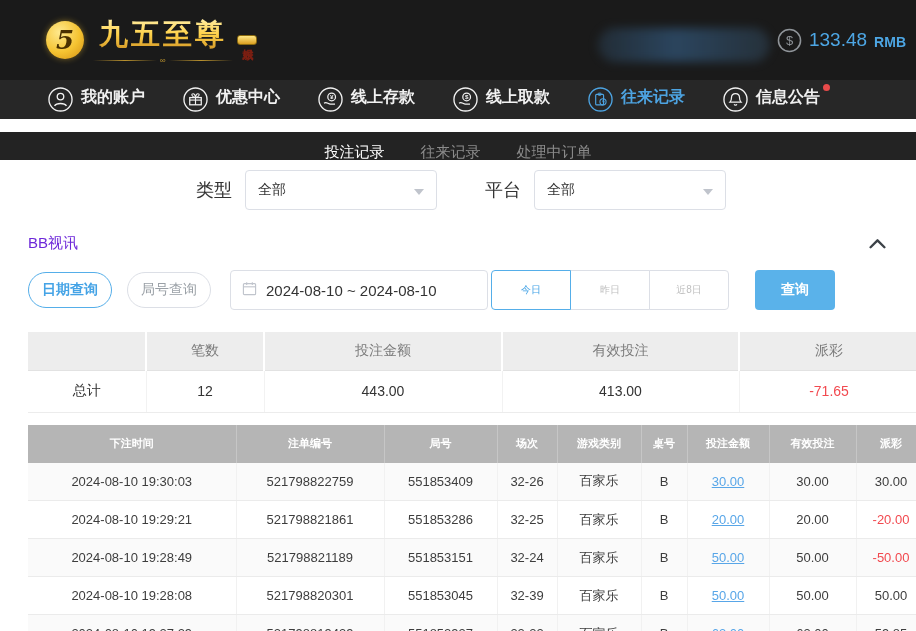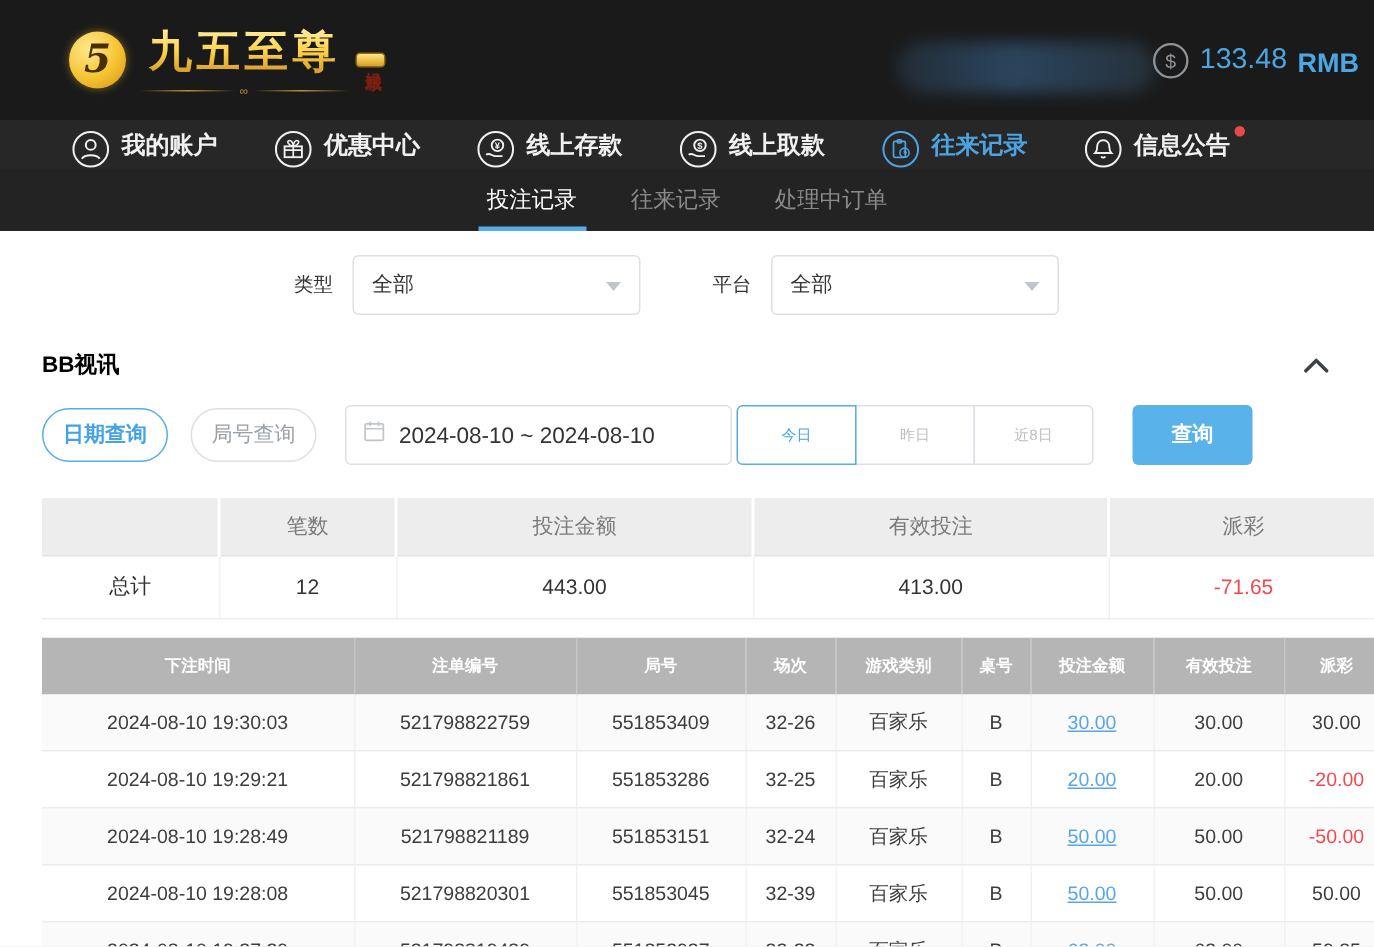--- a/index.html
+++ b/index.html
@@ -25,50 +25,50 @@
   .flourish span { padding:0 3px; letter-spacing:1px; }
   .logo-badge { margin-left:4px; width:20px; padding:4px 2px; border-radius:3px;
       background:linear-gradient(#ffe786,#dba021); border:1px solid #8a6a10;
       color:#7c1f12; font-size:11px; font-weight:bold; line-height:1.2;
       writing-mode:vertical-rl; text-orientation:upright; }
   .user-blur { position:absolute; left:598px; top:28px; width:172px; height:34px; border-radius:17px;
       background:linear-gradient(90deg,#232e38,#2d4a66 45%,#27333d); filter:blur(5px); opacity:.9; }
   .balance { position:absolute; right:10px; top:0; height:80px; display:flex; align-items:center; gap:7px; cursor:pointer; }
   .coin-ico { width:25px; height:25px; display:block; }
   .balance .amt { color:#4da6e4; font-size:19px; }
-  .balance .cur { color:#4da6e4; font-size:18px; font-weight:bold; margin-top:4px; }
+  .balance .cur { color:#4da6e4; font-size:14px; font-weight:bold; margin-top:4px; }
 
   
   .mainnav { position:absolute; top:80px; left:0; width:916px; height:39px; background:#272727;
       display:flex; align-items:center; padding-left:48px; gap:38px; }
   .nav-item { display:flex; align-items:flex-start; gap:8px; color:#f1f1f1; font-size:16px; font-weight:bold; cursor:pointer; position:relative; }
   .nav-item svg { width:25px; height:25px; display:block; }
   .nav-item.active { color:#4da4e2; }
   .nav-dot { position:absolute; right:-10px; top:-3px; width:7px; height:7px; border-radius:50%; background:#e84a4a; }
 
   
-  .subnav { position:absolute; top:113px; left:0; width:916px; height:41px; background:#232323;
+  .subnav { position:absolute; top:132px; left:0; width:916px; height:41px; background:#232323;
       display:flex; align-items:stretch; justify-content:center; gap:24px; }
   .subtab { position:relative; display:flex; align-items:center; padding:0 6px; color:#8b8b8b; font-size:15px; cursor:pointer; }
   .subtab.active { color:#fff; }
   .subtab.active::after { content:""; position:absolute; left:0; right:0; bottom:0; height:3px; background:#55aee9; }
 
   
   .content { position:absolute; top:160px; left:0; width:916px; height:471px; background:#fff; }
 
   .filter-row { display:flex; align-items:center; margin:10px 0 0 196px; }
-  .f-label { font-size:13px; color:#333; margin-right:13px; }
+  .f-label { font-size:18px; color:#333; margin-right:13px; }
   .select { width:192px; height:40px; border:1px solid #dcdfe6; border-radius:4px; background:#fff;
       display:flex; align-items:center; justify-content:space-between; padding:0 12px; cursor:pointer; }
   .select .val { font-size:14px; color:#333; }
   .select svg { width:10px; height:6px; }
   .gap34 { width:48px; }
 
   .section-head { display:flex; align-items:center; justify-content:space-between; margin:24px 28px 0 28px; }
-  .section-title { font-size:15px; font-weight:bold; color:#000000; }
+  .section-title { font-size:15px; font-weight:normal; color:#6d28d9; }
   .collapse-btn { cursor:pointer; padding:2px; }
   .collapse-btn svg { width:17px; height:11px; display:block; }
 
   .query-row { display:flex; align-items:center; margin:17px 0 0 28px; }
   .pill { width:84px; height:36px; border-radius:18px; border:1px solid #dcdfe6; background:#fff;
       display:flex; align-items:center; justify-content:center; font-size:14px; color:#9aa0a6; cursor:pointer; }
   .pill.active { border-color:#55aee9; color:#44a3e6; font-weight:bold; }
   .pill + .pill { margin-left:15px; }
   .date-input { margin-left:19px; width:258px; height:40px; border:1px solid #dcdfe6; border-radius:4px;
       display:flex; align-items:center; padding:0 11px; gap:9px; cursor:pointer; }

